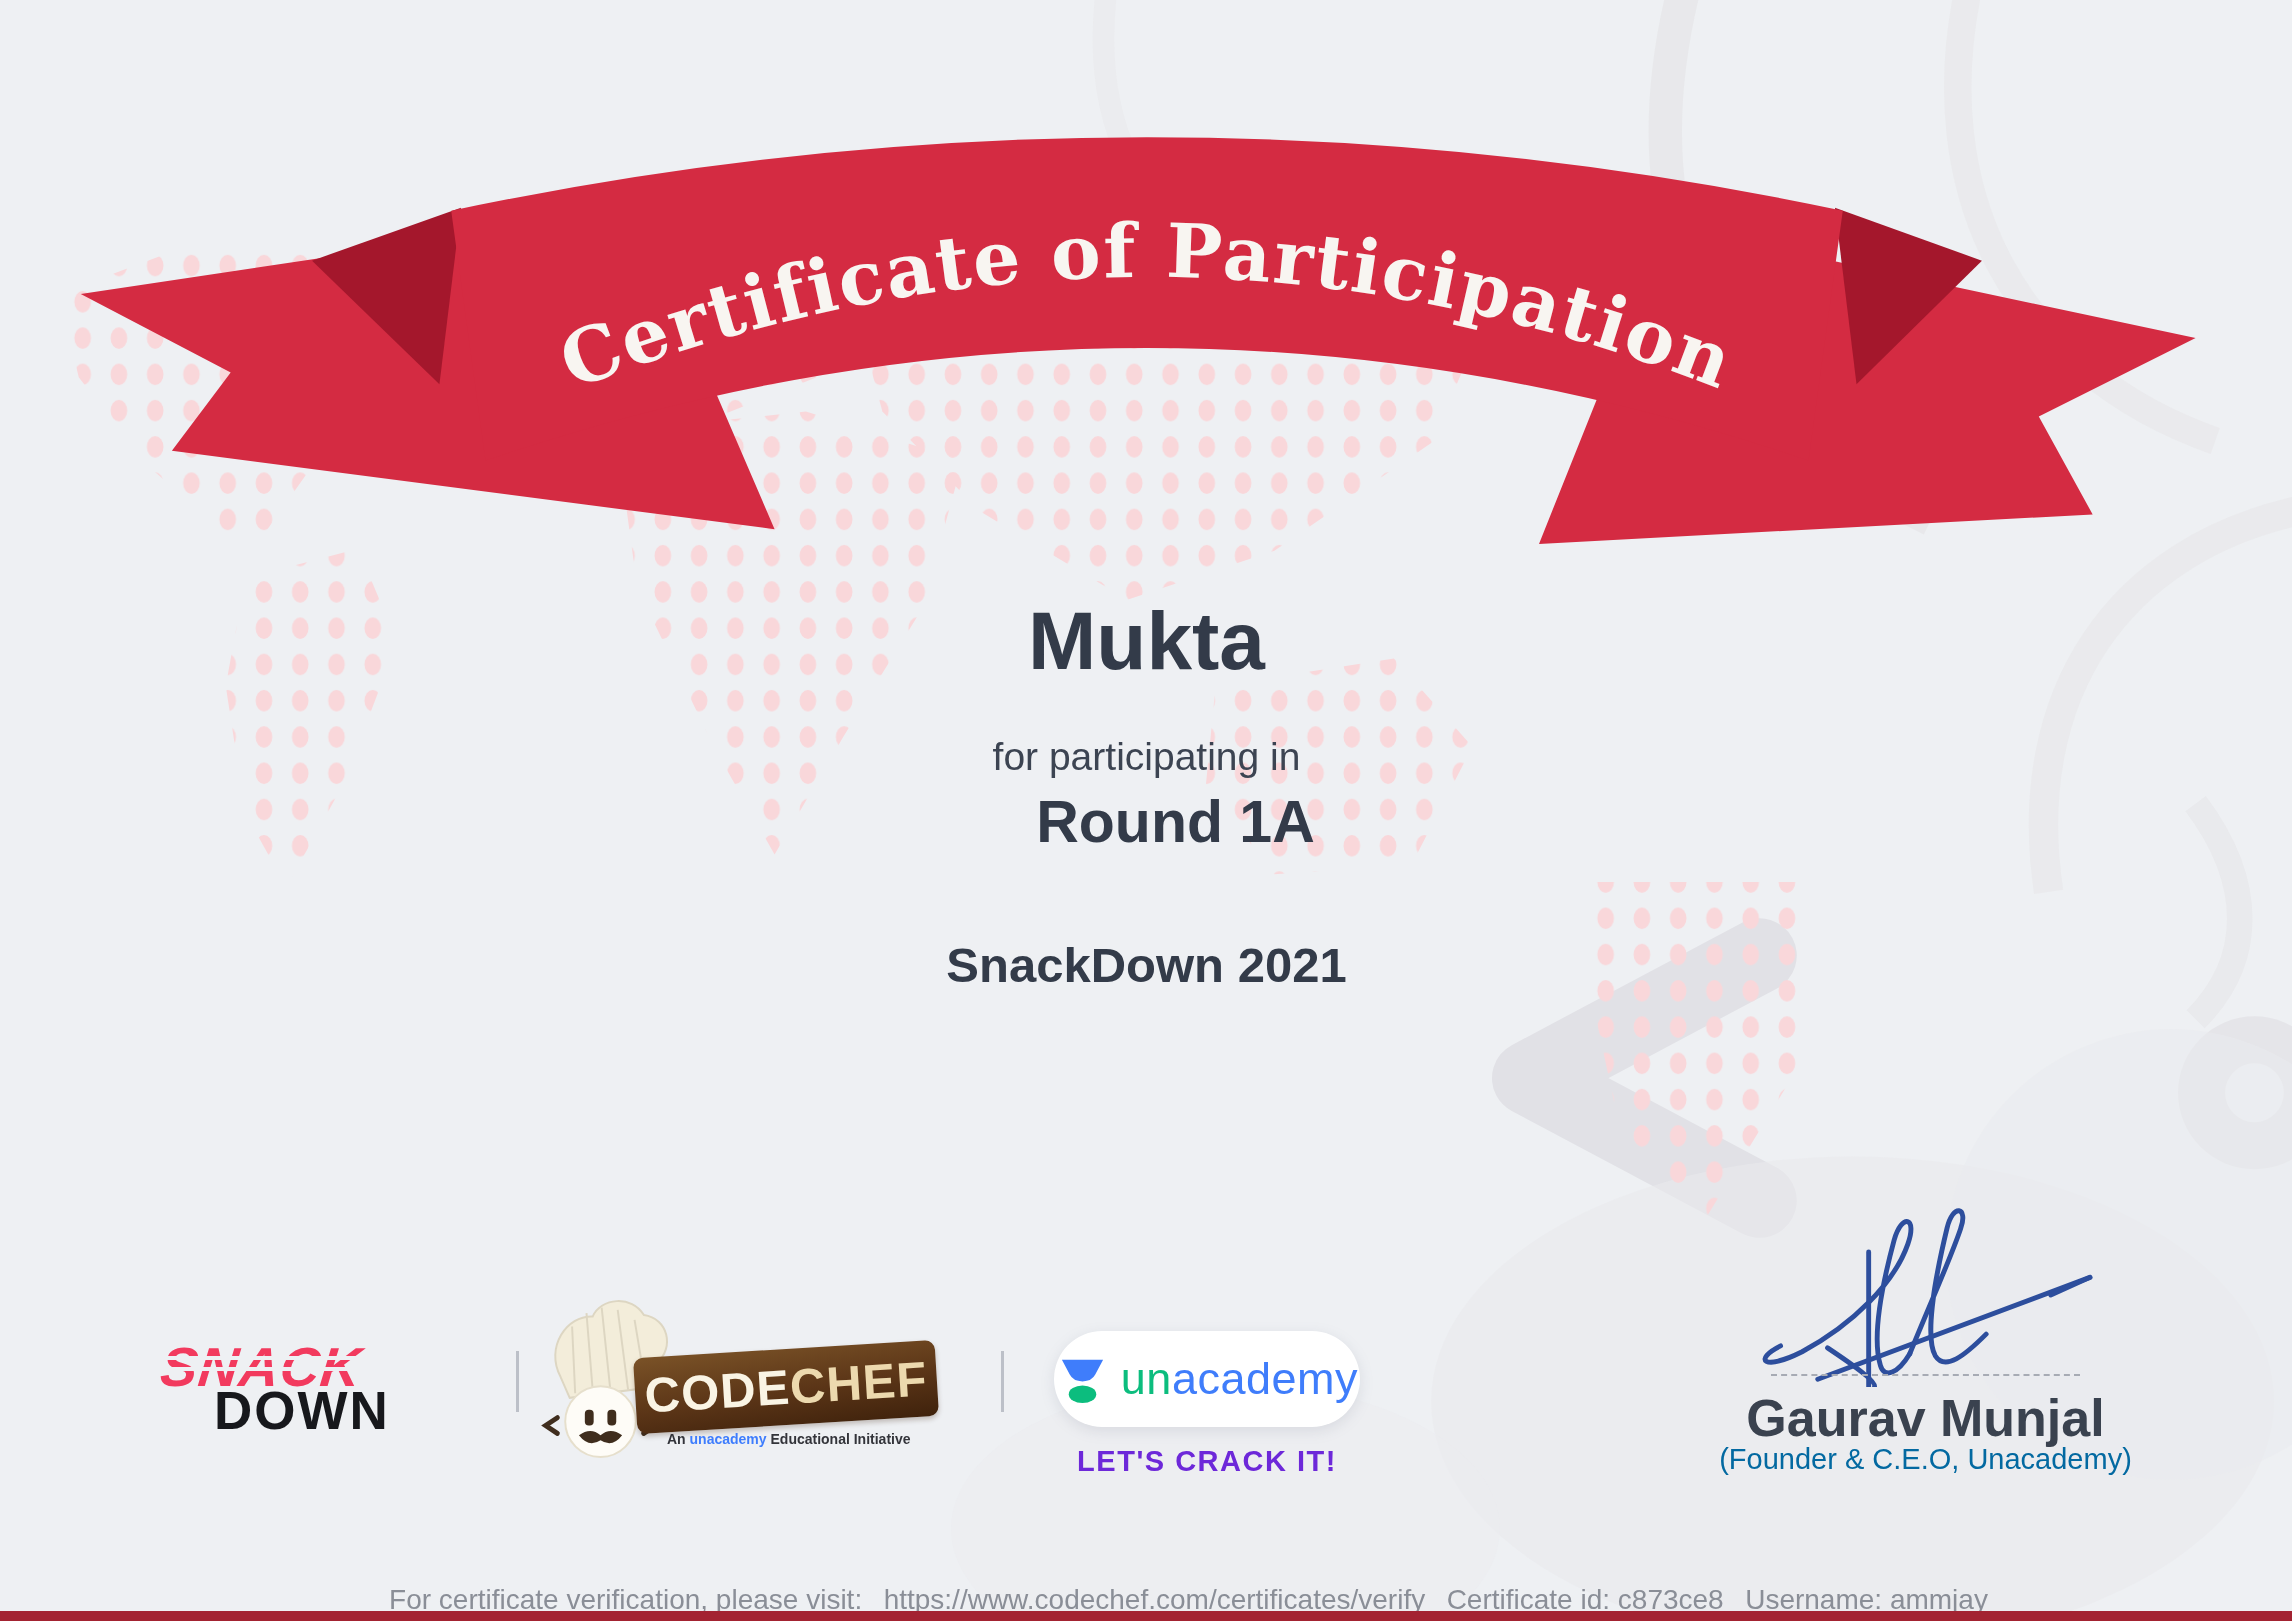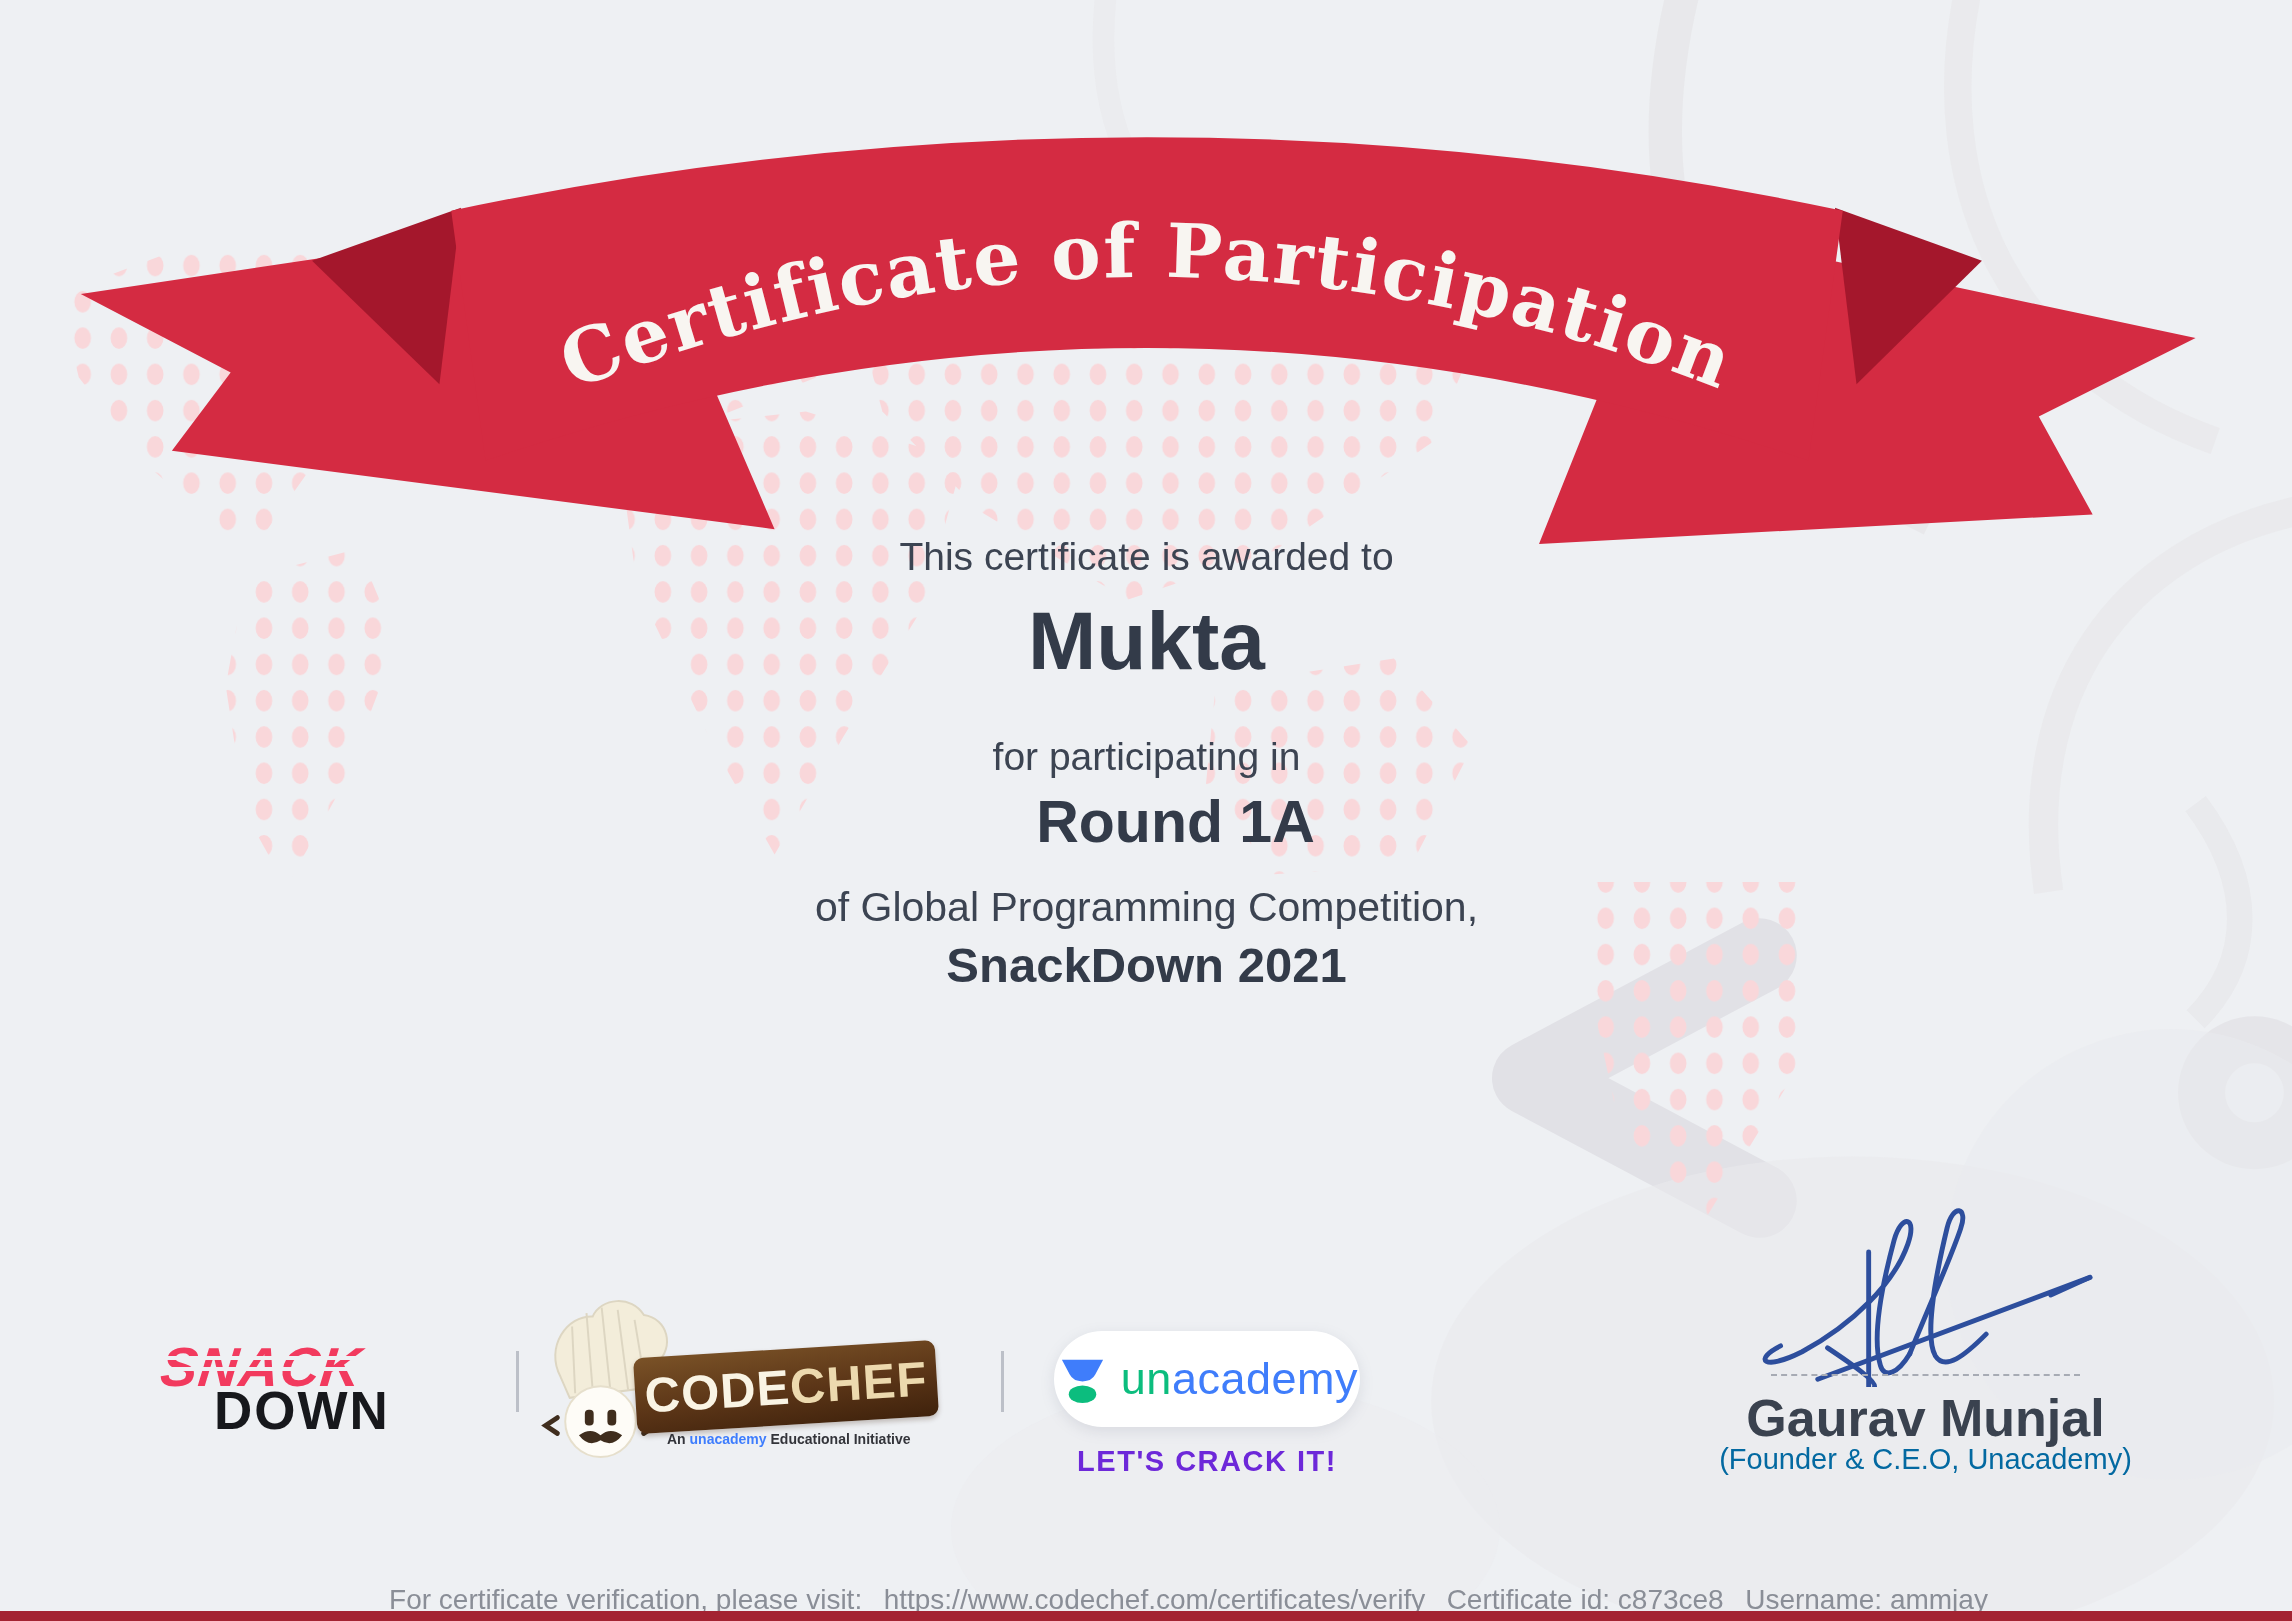--- a/index.html
+++ b/index.html
@@ -106,25 +106,23 @@
     <polygon fill="#a4172c" points="1872,212 2022,266 1894,392"></polygon>
 
     <path fill="#d42b42" d="M 460,215 Q 1170,65 1880,215 L 1845,470 Q 1170,240 495,470 Z"></path>
 
     <path id="bannerArc" fill="none" d="M 530,420 Q 1170,145 1810,420"></path>
     <text font-family="DejaVu Serif, Liberation Serif, serif" font-size="76" font-weight="bold" fill="#f8f5f1" letter-spacing="2">
       <textPath href="#bannerArc" startOffset="50%" text-anchor="middle">Certificate of Participation</textPath>
     </text>
   </svg>
 
-  <div class="cline t-awarded">This certificate is awarded to</div>
   <div class="cline t-name">Mukta</div>
   <div class="cline t-for">for participating in</div>
   <div class="cline t-round">Round 1A</div>
-  <div class="cline t-comp">of Global Programming Competition,</div>
   <div class="cline t-event">SnackDown 2021</div>
 
   <div class="snackdown">
     <span class="snack-word">SNACK</span>
     <span class="snack-stripes"></span>
     <span class="down-word">DOWN</span>
   </div>
 
   <div class="vdivider" style="left:516px;"></div>
 

